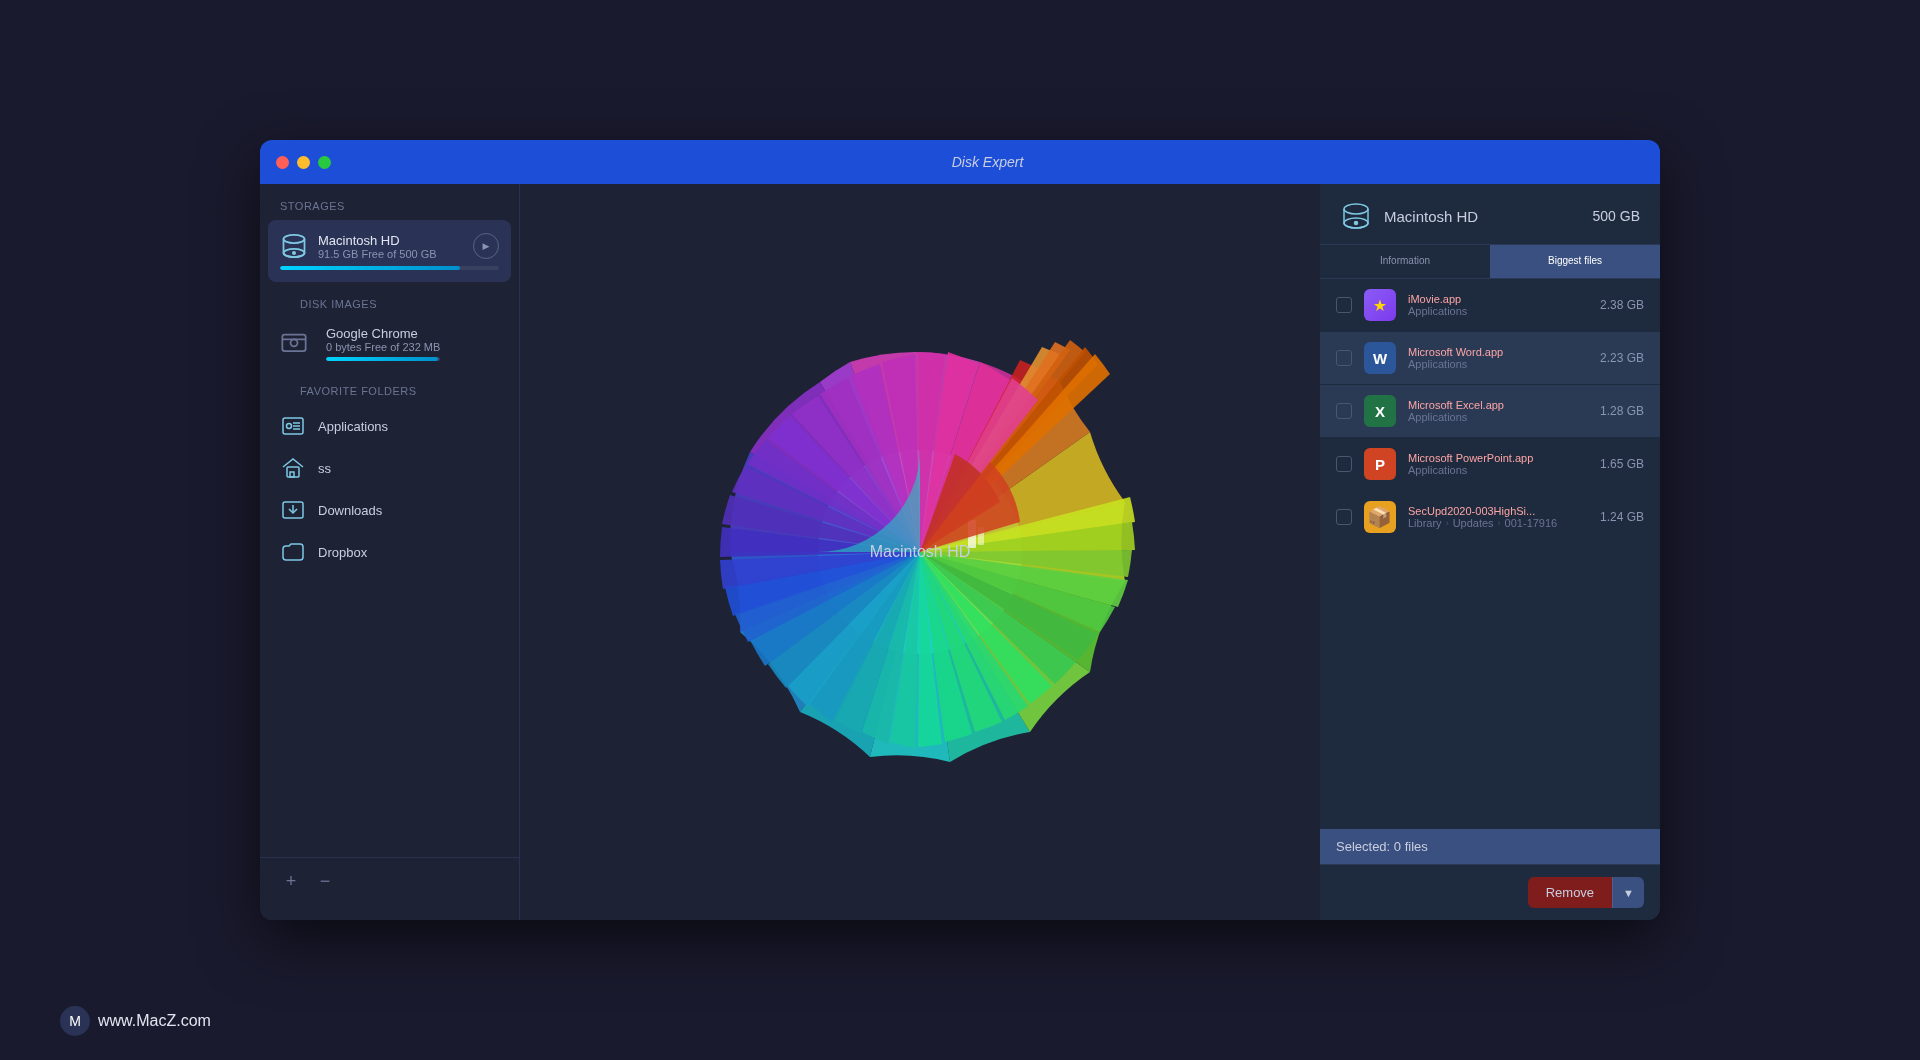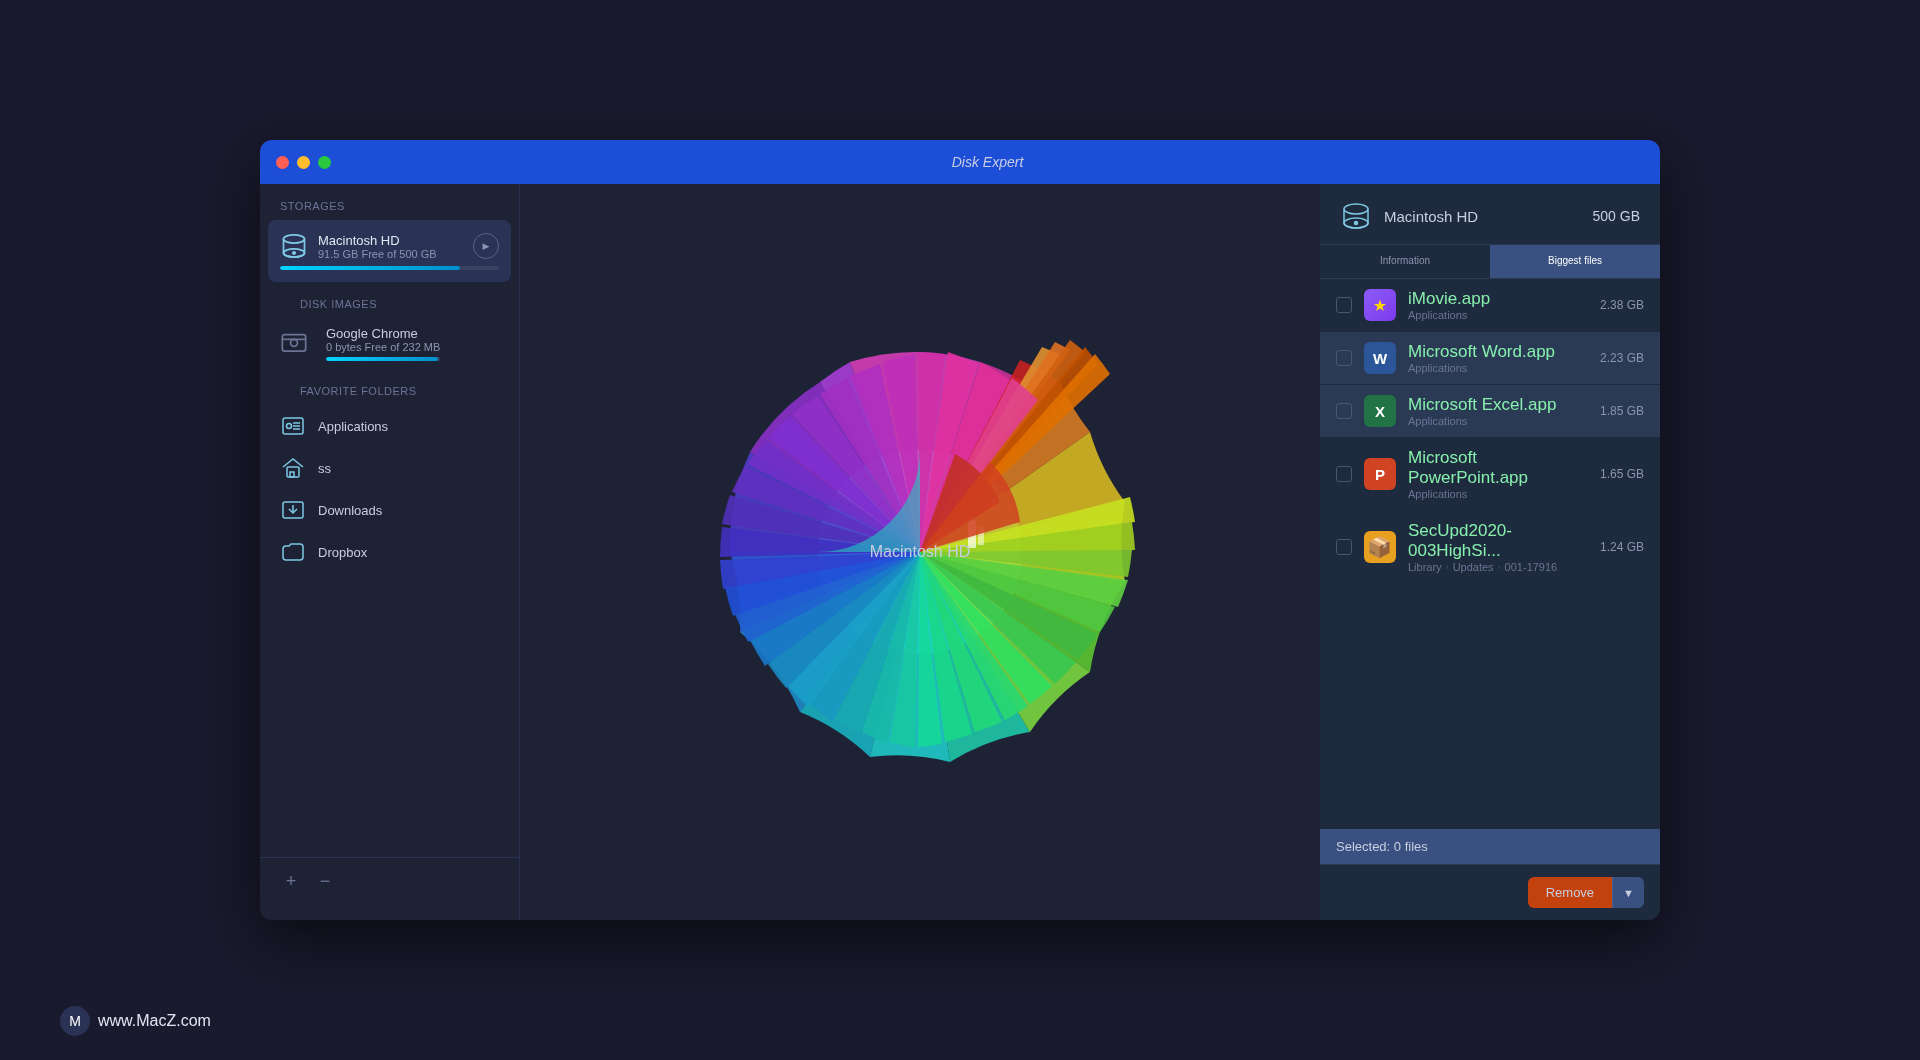--- a/index.html
+++ b/index.html
@@ -300,22 +300,22 @@
       flex-shrink: 0;
       display: flex;
       align-items: center;
       justify-content: center;
       font-size: 16px;
     }
     .file-info {
       flex: 1;
     }
     .file-name {
-      color: #86efac;
-      font-size: 17px;
+      color: #fca5a5;
+      font-size: 11px;
     }
     .file-path {
       color: #6b7494;
       font-size: 11px;
       display: flex;
       align-items: center;
       gap: 4px;
     }
     .file-path-arrow {
       color: #4a5570;
@@ -346,21 +346,21 @@
       color: #6b7494;
       font-size: 12px;
     }
     .right-panel-footer {
       padding: 12px 16px;
       display: flex;
       justify-content: flex-end;
       border-top: 1px solid #2a3a55;
     }
     .remove-btn {
-      background: #c2410c;
+      background: #7f1d1d;
       color: #c8cee0;
       border: none;
       border-radius: 6px 0 0 6px;
       padding: 8px 18px;
       font-size: 13px;
       cursor: pointer;
     }
     .remove-btn-arrow {
       background: #3a5080;
       color: #c8cee0;
@@ -672,21 +672,21 @@
           <div class="file-checkbox"></div>
           <div class="file-icon" style="background: #217346;">
             <span style="color: #fff; font-weight: bold; font-size: 15px;">X</span>
           </div>
           <div class="file-info">
             <div class="file-name">Microsoft Excel.app</div>
             <div class="file-path">
               <span>Applications</span>
             </div>
           </div>
-          <div class="file-size">1.85 GB</div>
+          <div class="file-size">1.28 GB</div>
         </div>
 
         <div class="file-item">
           <div class="file-checkbox"></div>
           <div class="file-icon" style="background: #d04423;">
             <span style="color: #fff; font-weight: bold; font-size: 15px;">P</span>
           </div>
           <div class="file-info">
             <div class="file-name">Microsoft PowerPoint.app</div>
             <div class="file-path">

